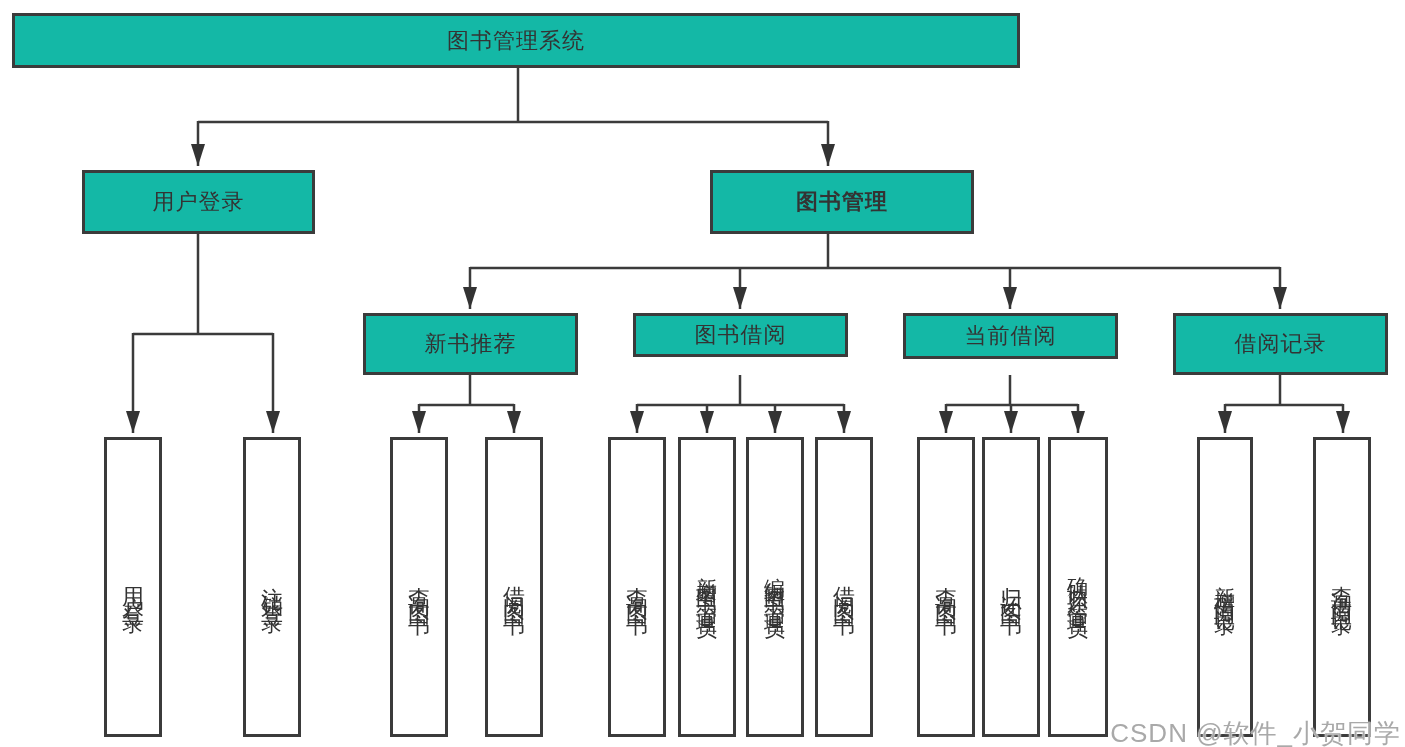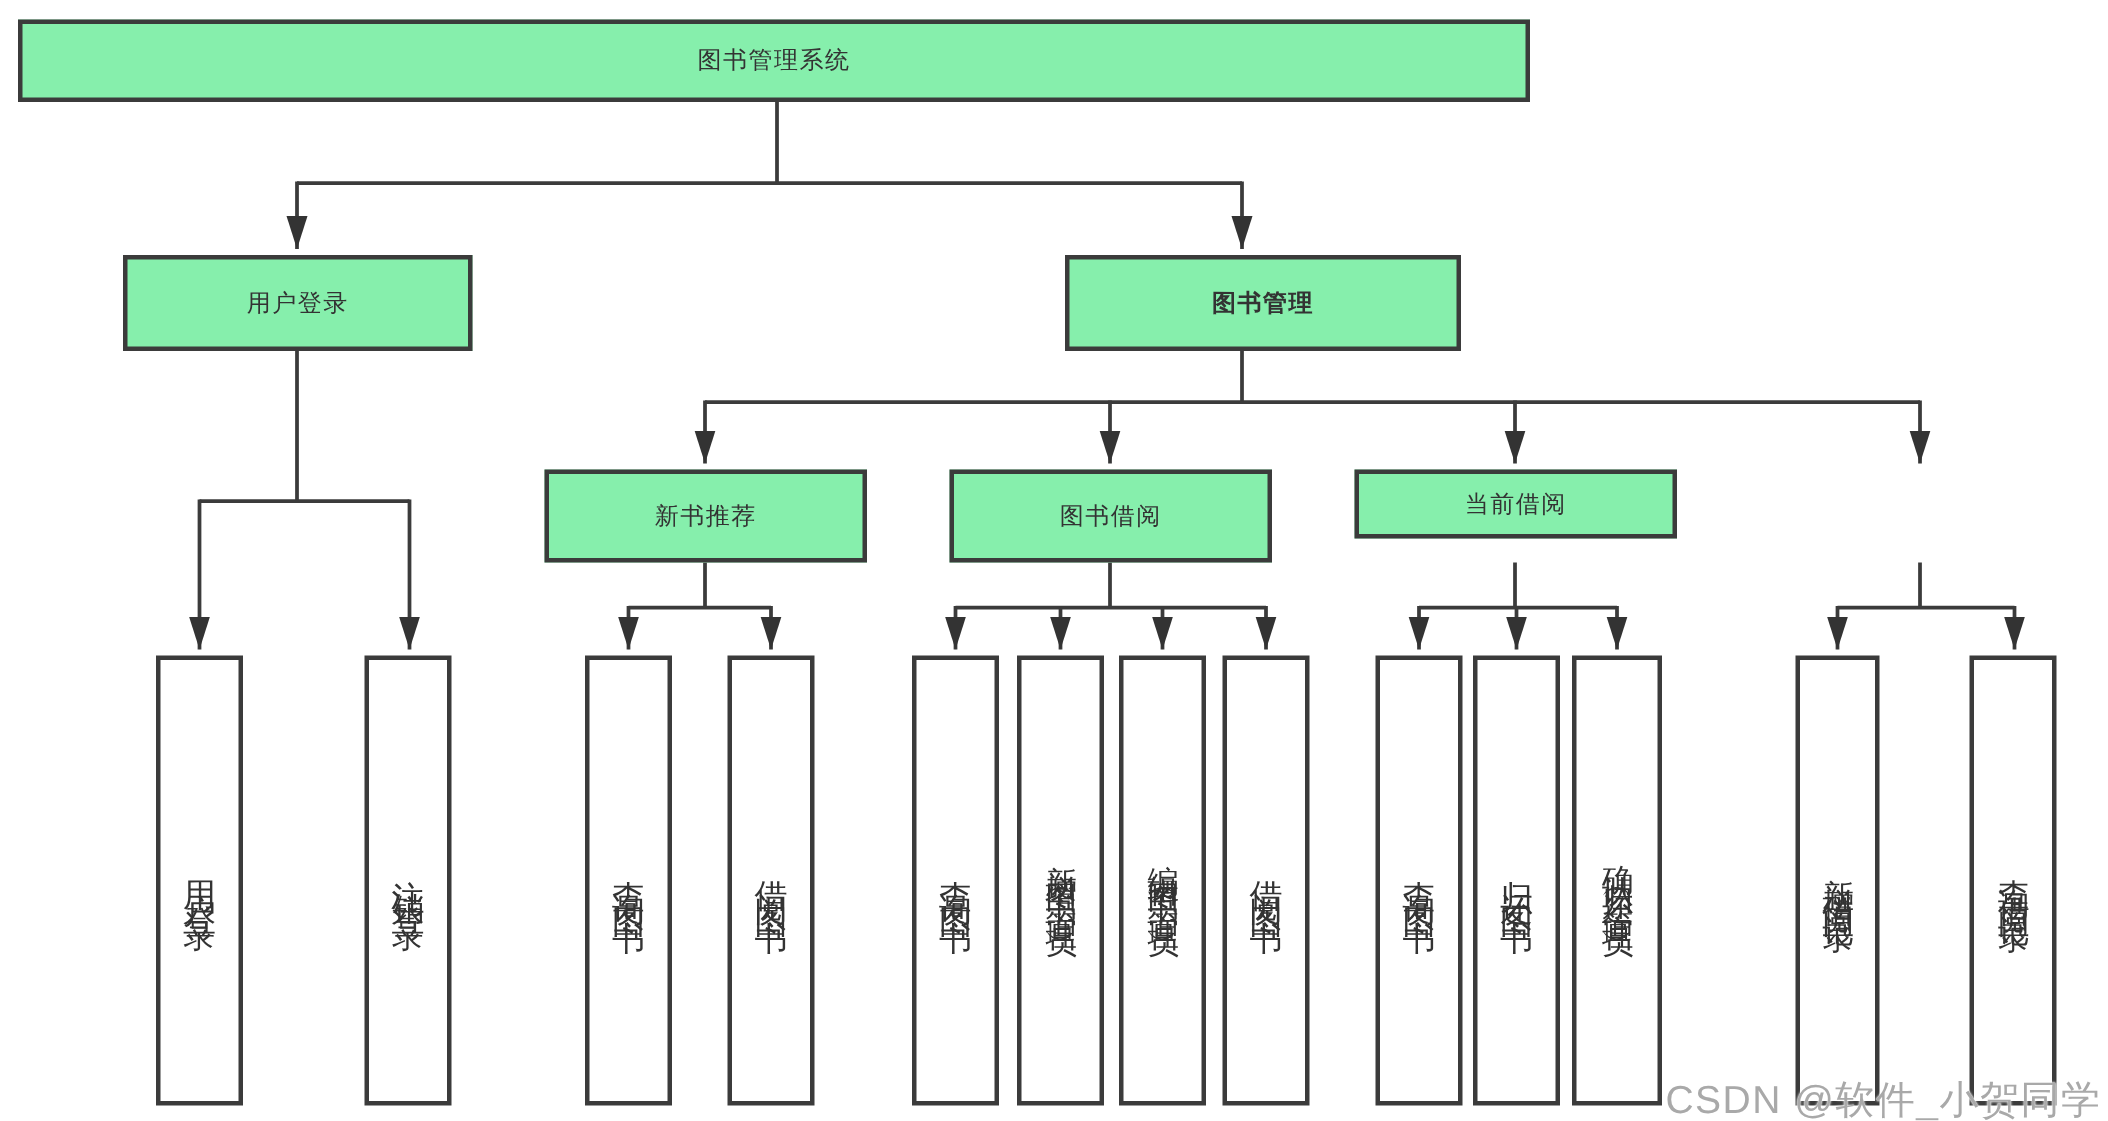--- a/index.html
+++ b/index.html
@@ -14,24 +14,24 @@
     width:1405px;height:747px;
     background:var(--bg);
     font-family:"Liberation Sans","DejaVu Sans",sans-serif;
     color:var(--text);
     overflow:hidden;
   }
   #wires{position:absolute;left:0;top:0;width:1405px;height:747px;}
   .box{
     position:absolute;
     border:3px solid var(--line);
-    background:#86efac;
+    background:#14b8a6;
     display:flex;align-items:center;justify-content:center;
     box-sizing:border-box;
-    font-size:16px;
+    font-size:22px;
     letter-spacing:1px;
     z-index:2;
   }
   .vbox{
     position:absolute;
     top:437px;height:300px;width:58px;
     border:3px solid var(--line);
     background:#fff;
     display:flex;align-items:center;justify-content:center;
     box-sizing:border-box;
@@ -118,25 +118,28 @@
   <div class="box" style="left:82px;top:170px;width:233px;height:64px;">
     <span>用户登录</span>
   </div>
   <div class="box" style="left:710px;top:170px;width:264px;height:64px;font-weight:bold;">
     <span>图书管理</span>
   </div>
 
   <div class="box" style="left:363px;top:313px;width:215px;height:62px;align-items:center;">
     <span>新书推荐</span>
   </div>
-  <div class="box" style="left:633px;top:313px;width:215px;height:62px;">
+  <div class="box" style="left:633px;top:313px;width:215px;height:44px;">
     <span>图书借阅</span>
   </div>
   <div class="box" style="left:903px;top:313px;width:215px;height:46px;">
     <span>当前借阅</span>
+  </div>
+  <div class="box" style="left:1173px;top:313px;width:215px;height:62px;">
+    <span>借阅记录</span>
   </div>
 
   <div class="vbox" style="left:104px;">
     <span class="vtext">用户登录</span>
   </div>
   <div class="vbox" style="left:243px;">
     <span class="vtext">注销登录</span>
   </div>
 
   <div class="vbox" style="left:390px;">

